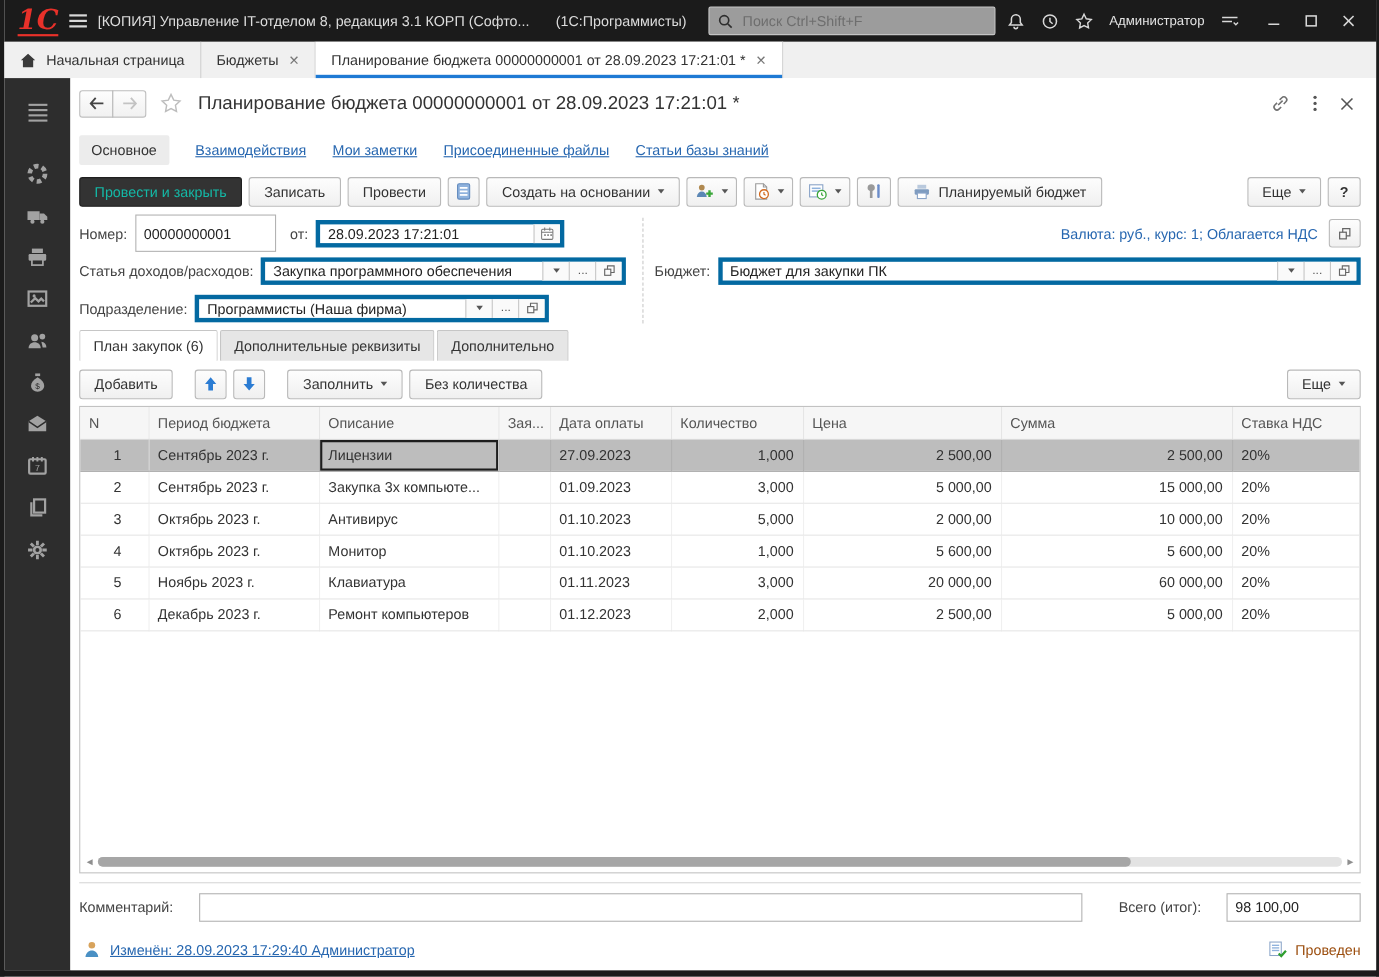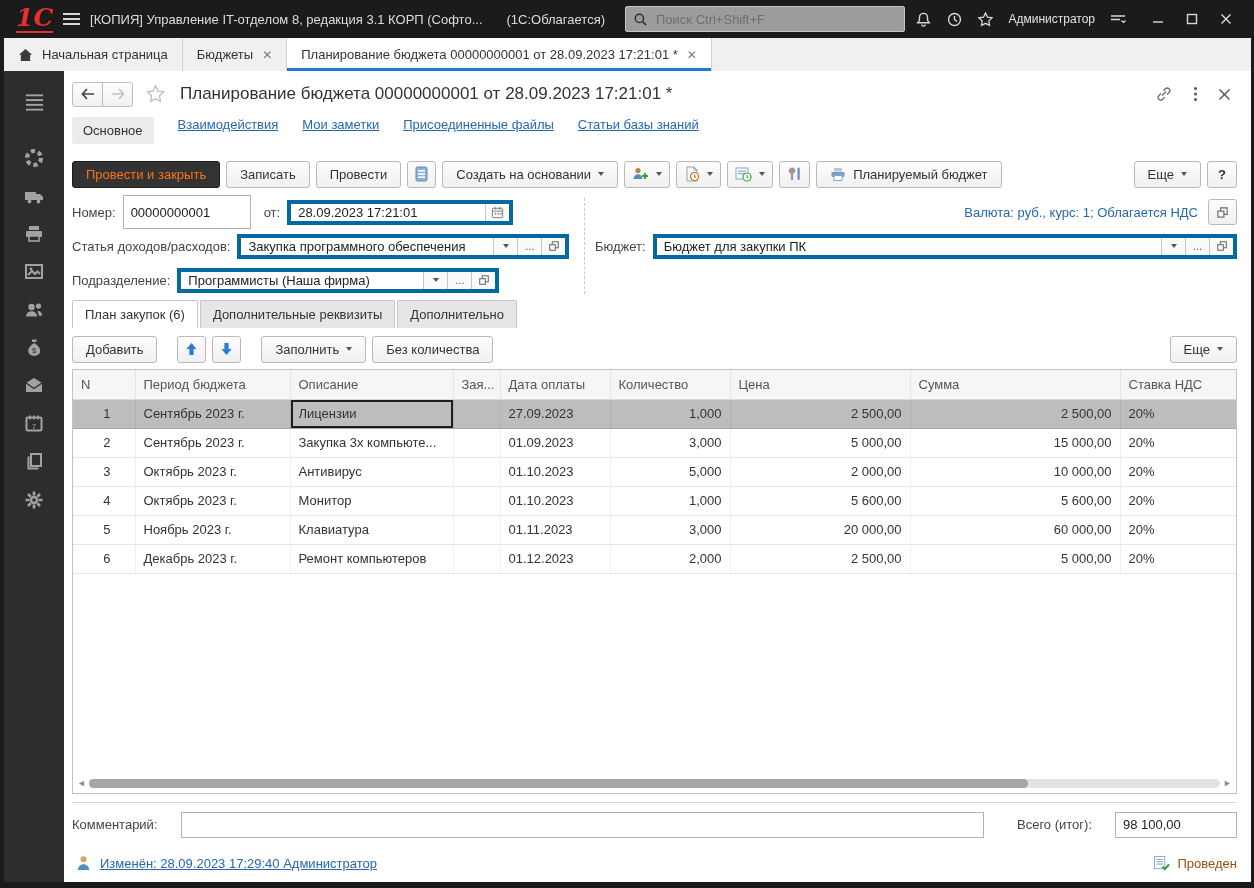--- a/index.html
+++ b/index.html
@@ -46,30 +46,30 @@
   .dochead{ height:46px; min-height:46px; display:flex; align-items:center; gap:6px; }
   .grp{ display:flex; }
   .navbtn{ width:31px; height:25px; border:1px solid #bdbdbd; background:linear-gradient(#fdfdfd,#f1f1f1);
     display:flex; align-items:center; justify-content:center; cursor:pointer;}
   .navbtn.left{ border-radius:3px 0 0 3px;}
   .navbtn.right{ border-radius:0 3px 3px 0; margin-left:-1px;}
   .doctitle{ font-size:17px; color:#333; margin-left:8px; white-space:nowrap; overflow:hidden;}
   .headicons{ margin-left:auto; display:flex; align-items:center; gap:20px; padding-right:6px;}
 
   
-  .docnav{ height:38px; min-height:38px; display:flex; align-items:flex-start; gap:24px; }
+  .docnav{ height:38px; min-height:38px; display:flex; align-items:center; gap:24px; }
   .mainchip{ background:#ececec; padding:6px 11px; border-radius:2px; font-size:13px; color:#333; cursor:pointer;}
   .navlink{ color:#2767b0; text-decoration:underline; font-size:13px; cursor:pointer; white-space:nowrap;}
 
   
   .cmdbar{ height:38px; min-height:38px; display:flex; align-items:center; gap:6px; }
   .btn{ height:27px; padding:0 13px; border:1px solid #b9b9b9; border-radius:3px;
     background:linear-gradient(#fdfdfd,#f0f0f0); font-size:13px; color:#333;
     display:inline-flex; align-items:center; gap:7px; cursor:pointer; white-space:nowrap;}
-  .btn.dark{ background:#333; border-color:#1f1f1f; color:#f97316; }
+  .btn.dark{ background:#333; border-color:#1f1f1f; color:#14b8a6; }
   .iconbtn{ padding:0 7px; }
   .caret{ width:0; height:0; border-left:3.5px solid transparent; border-right:3.5px solid transparent;
     border-top:4px solid #555; }
   .mla{ margin-left:auto; }
   .qbtn{ width:30px; justify-content:center; padding:0; font-weight:700;}
 
   
   .fieldsarea{ display:flex; padding-top:2px; }
   .fleft{ width:512px; min-width:512px; }
   .fdash{ border-left:1px dashed #c9c9c9; margin:3px 10px 3px 0; }
@@ -129,21 +129,21 @@
 <div class="window">
 
   <div class="titlebar">
     <span class="logo1c">1С</span>
     <span class="hamb">
         <span></span>
         <span></span>
         <span></span>
       </span>
     <span class="apptitle">[КОПИЯ] Управление IT-отделом 8, редакция 3.1 КОРП (Софто...</span>
-    <span class="appsuffix">(1С:Облагается)</span>
+    <span class="appsuffix">(1С:Программисты)</span>
     <div class="search">
       <span class="tbico">
         <svg width="15" height="15" viewBox="0 0 16 16">
             <circle cx="6.8" cy="6.8" r="4.4" fill="none" stroke="#2e2e2e" stroke-width="1.6"></circle>
             <line x1="10.2" y1="10.2" x2="14" y2="14" stroke="#2e2e2e" stroke-width="1.6"></line>
           </svg>
       </span>
       <input placeholder="Поиск Ctrl+Shift+F" style="">
     </div>
     <div class="tbicons">

